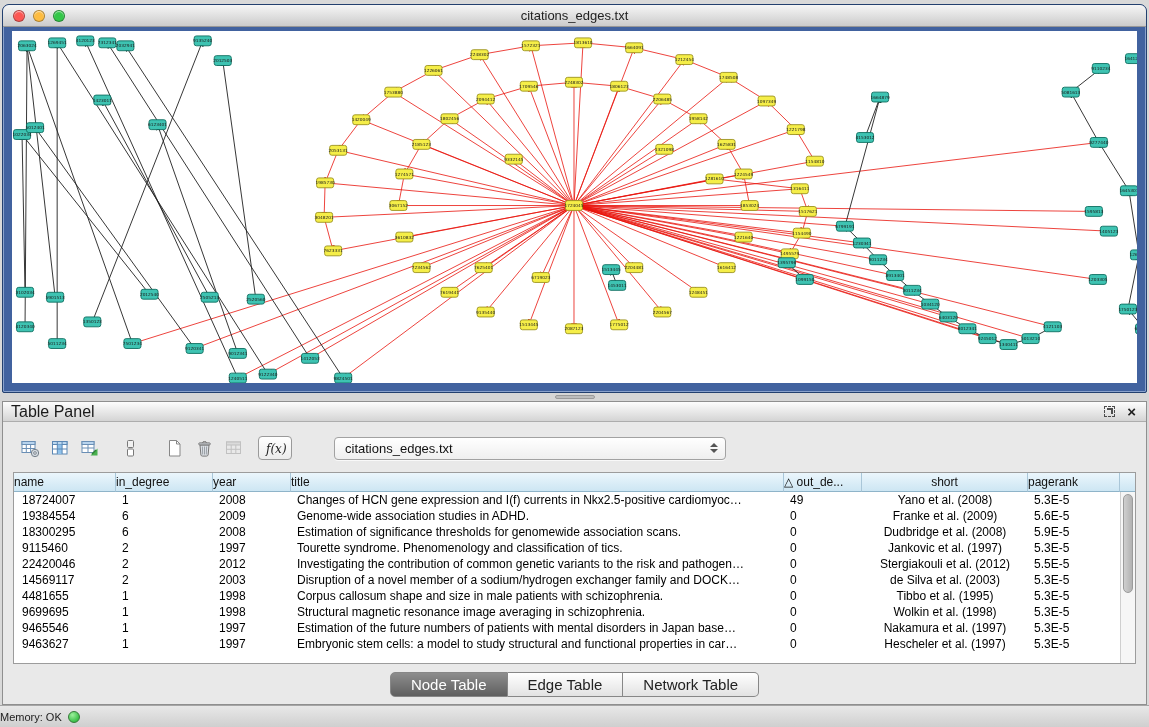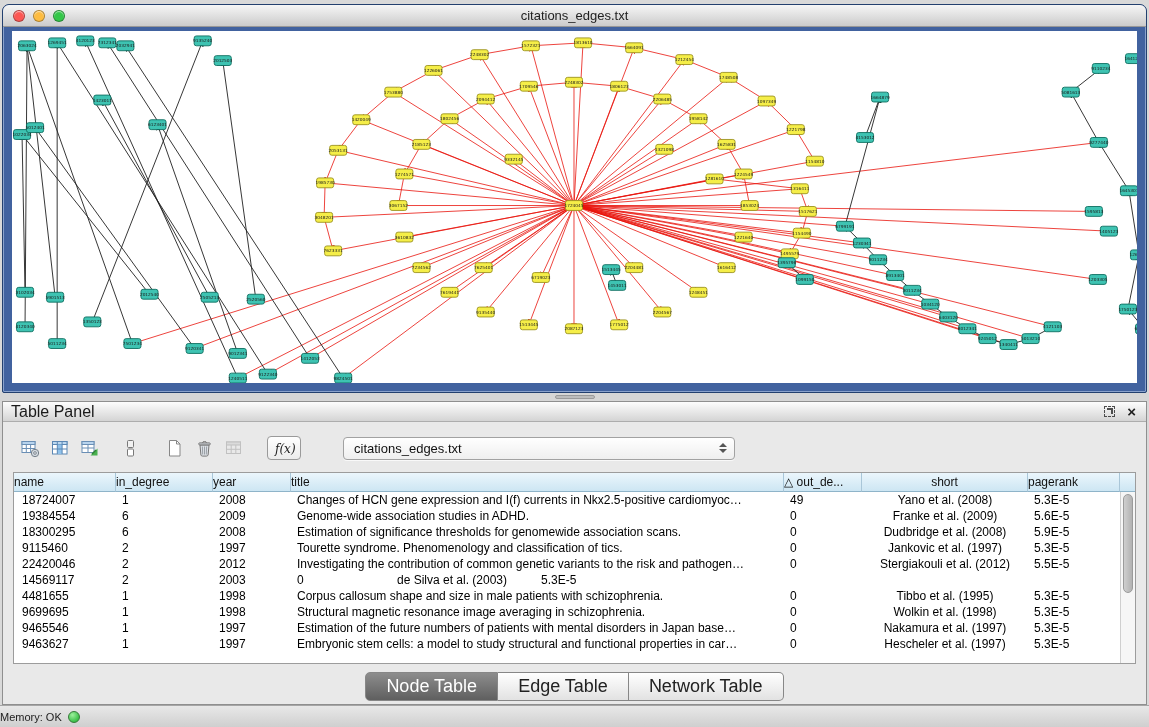--- a/index.html
+++ b/index.html
@@ -37,21 +37,21 @@
   .float-ic { width:11px; height:11px; border:1px dashed #4c4c4c; display:inline-block; position:relative; }
   .float-ic::after { content:""; position:absolute; right:1px; top:1px; width:4px; height:4px; border-top:2px solid #4c4c4c; border-right:2px solid #4c4c4c; }
   .close-ic { font-size:15px; font-weight:bold; color:#222; line-height:11px; cursor:default; }
 
   .toolbar { margin-top:12px; padding:0 12px; display:flex; align-items:center; flex:0 0 auto; }
   .tool-btns { display:flex; align-items:center; }
   .tbtn { width:30px; height:28px; border:none; background:transparent; display:flex;
     align-items:center; justify-content:center; padding:0; cursor:default; }
   .tbtn:nth-child(4) { margin-left:10px; }
   .tbtn:nth-child(5) { margin-left:14px; }
-  .tbtn.fxbtn { margin-left:18px; width:34px; border:1px solid #9a9a9a; border-radius:4px;
+  .tbtn.fxbtn { margin-left:9px; width:34px; border:1px solid #9a9a9a; border-radius:4px;
     background:linear-gradient(#ffffff,#ececec); height:24px; }
   .icwrap, .icwrap svg { width:19px; height:19px; display:block; }
   .fxbtn .icwrap, .fxbtn .icwrap svg { width:24px; height:18px; }
 
   .net-select { margin-left:42px; width:392px; height:23px; background:linear-gradient(#ffffff,#efefef);
     border:1px solid #a2a2a2; border-radius:4px; display:flex; align-items:center;
     padding:0 6px 0 10px; font-size:13px; color:#111; box-shadow:0 1px 0 rgba(255,255,255,.7); }
   .net-select > span:first-child { flex:1; overflow:hidden; white-space:nowrap; }
   .sel-arrows { display:flex; flex-direction:column; gap:2px; align-items:center; width:11px; }
   .sel-arrows .up { width:0; height:0; border-left:4px solid transparent; border-right:4px solid transparent; border-bottom:4px solid #555; }
@@ -77,21 +77,21 @@
   .c6 { width:92px;  flex:0 0 auto; }
   .cell.c0 { padding-left:8px; }
   .vscroll { position:absolute; right:0; top:19px; bottom:0; width:15px; background:#f6f6f6;
     border-left:1px solid #cfcfcf; }
   .vscroll .thumb { position:absolute; left:2px; right:2px; top:2px; height:58%;
     background:linear-gradient(90deg,#cfcfcf,#b2b2b2); border:1px solid #9b9b9b; border-radius:6px; }
 
   
   .tabs-row { margin-top:8px; display:flex; justify-content:center; flex:0 0 auto; }
   .tabs { display:flex; }
-  .tab { font-size:18px; color:#222; padding:3px 20px; background:linear-gradient(#ffffff,#e2e2e2);
+  .tab { font-size:15px; color:#222; padding:3px 20px; background:linear-gradient(#ffffff,#e2e2e2);
     border:1px solid #878787; border-left:none; cursor:default; }
   .tab:first-child { border-left:1px solid #878787; border-radius:5px 0 0 5px; }
   .tab:last-child { border-radius:0 5px 5px 0; }
   .tab.active { background:linear-gradient(#8d8d8d,#5f5f5f); color:#fff; }
 
   
   .status-bar { height:22px; flex:0 0 auto; background:linear-gradient(#e8e8e8,#cfcfcf);
     border-top:1px solid #a6a6a6; display:flex; align-items:center; justify-content:flex-start;
     padding-right:8px; gap:6px; }
   .mem-label { font-size:11px; color:#222; }
@@ -849,20 +849,21 @@
           <div class="cell c2">2012</div>
           <div class="cell c3">Investigating the contribution of common genetic variants to the risk and pathogen…</div>
           <div class="cell c4">0</div>
           <div class="cell c5">Stergiakouli et al. (2012)</div>
           <div class="cell c6">5.5E-5</div>
         </div>
         <div class="trow">
           <div class="cell c0">14569117</div>
           <div class="cell c1">2</div>
           <div class="cell c2">2003</div>
+          <div class="cell c3">Disruption of a novel member of a sodium/hydrogen exchanger family and DOCK…</div>
           <div class="cell c4">0</div>
           <div class="cell c5">de Silva et al. (2003)</div>
           <div class="cell c6">5.3E-5</div>
         </div>
         <div class="trow">
           <div class="cell c0">4481655</div>
           <div class="cell c1">1</div>
           <div class="cell c2">1998</div>
           <div class="cell c3">Corpus callosum shape and size in male patients with schizophrenia.</div>
           <div class="cell c4">0</div>

